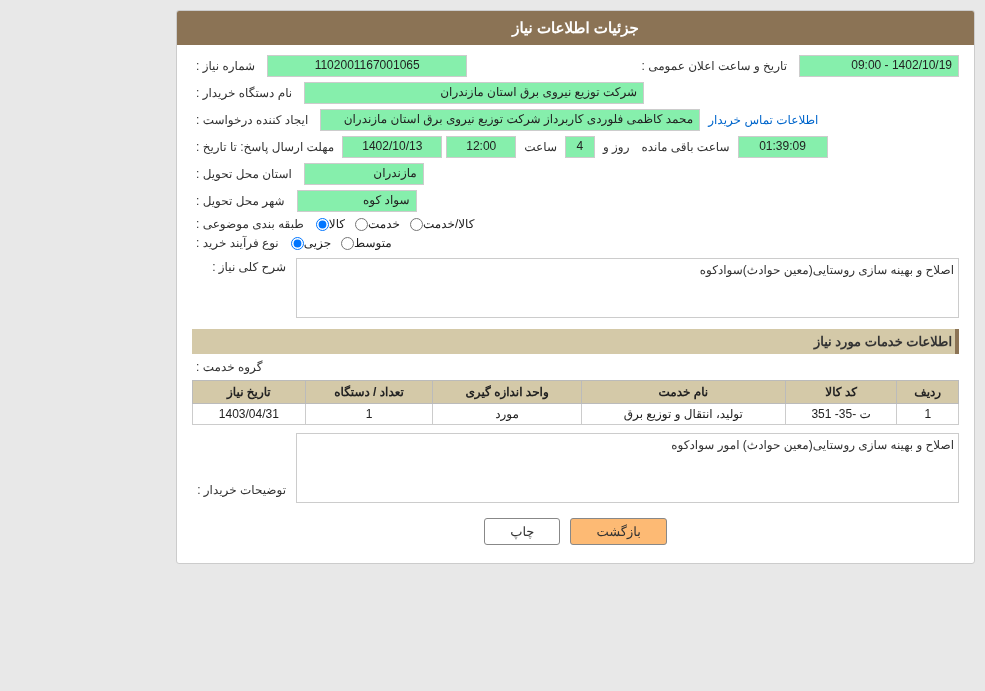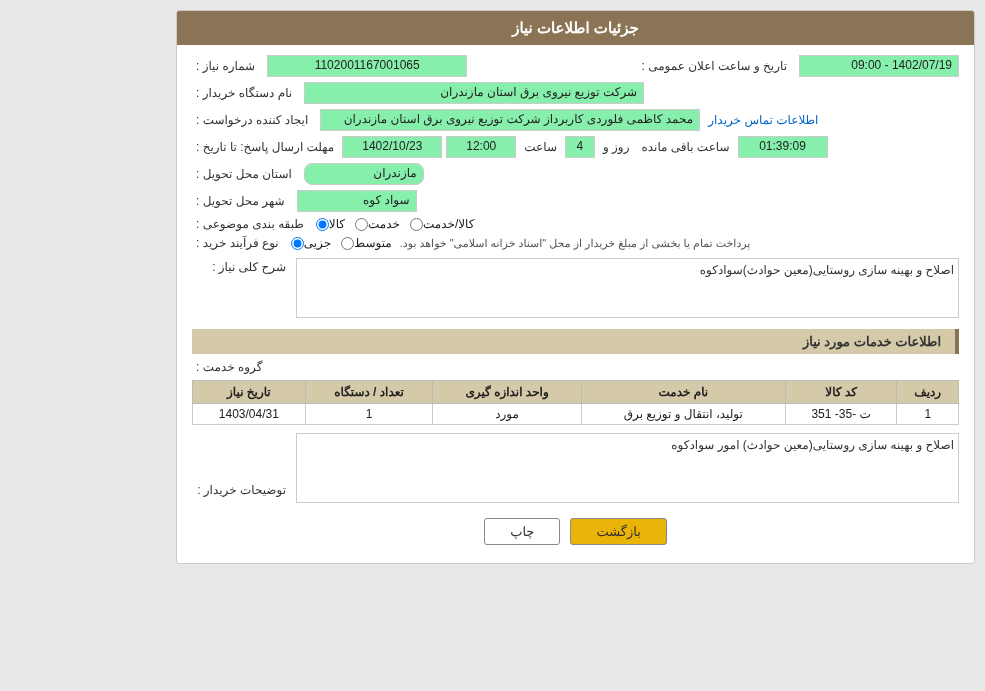--- a/index.html
+++ b/index.html
@@ -30,21 +30,21 @@
       font-weight: bold;
       border-radius: 2px 2px 0 0;
     }
     .card-body {
       padding: 10px 15px;
     }
     .section-header {
       background: #d4c9a8;
       color: #333;
       text-align: right;
-      padding: 5px 14px;
+      padding: 5px 3px;
       font-weight: bold;
       font-size: 13px;
       margin: 8px 0 6px 0;
       border-right: 4px solid #8B7355;
     }
     .info-row {
       display: flex;
       align-items: center;
       margin-bottom: 5px;
       flex-wrap: wrap;
@@ -139,21 +139,21 @@
       cursor: pointer;
       border-radius: 3px;
       font-family: Tahoma, Arial, sans-serif;
     }
     .btn-print {
       background: #fff;
       border: 1px solid #888;
       color: #333;
     }
     .btn-back {
-      background: #eab308;
+      background: #fdba74;
       border: 1px solid #888;
       color: #333;
       text-align: center;
     }
     .notice-text {
       font-size: 11px;
       color: #555;
       margin-right: 6px;
     }
     .row-full {
@@ -166,21 +166,21 @@
   </style>
 </head>
 <body>
 
 <div class="page-wrapper">
   <div class="main-card">
     <div class="card-header">جزئیات اطلاعات نیاز</div>
     <div class="card-body">
 
       <div class="info-row" style="justify-content: flex-end; gap:8px;">
-        <span class="value-box small" style="min-width:160px;">1402/07/19 - 09:00</span>
+        <span class="value-box small" style="min-width:160px;">1402/10/19 - 09:00</span>
         <span class="label">تاریخ و ساعت اعلان عمومی :</span>
         <span style="flex:1;"></span>
         <span class="value-box" style="min-width:200px;text-align:center;">1102001167001065</span>
         <span class="label">شماره نیاز :</span>
       </div>
 
       <div class="info-row" style="justify-content: flex-end; gap:8px;">
         <span class="value-box wide" style="min-width:340px;">شرکت توزیع نیروی برق استان مازندران</span>
         <span class="label">نام دستگاه خریدار :</span>
       </div>
@@ -191,26 +191,26 @@
         <span class="label">ایجاد کننده درخواست :</span>
       </div>
 
       <div class="deadline-row" style="justify-content: flex-end;">
         <span class="value-box small" style="min-width:90px;text-align:center;">01:39:09</span>
         <span class="label">ساعت باقی مانده</span>
         <span class="label">روز و</span>
         <span class="value-box" style="min-width:30px;text-align:center;">4</span>
         <span class="label">ساعت</span>
         <span class="value-box small" style="min-width:70px;text-align:center;">12:00</span>
-        <span class="value-box small" style="min-width:100px;text-align:center;">1402/10/23</span>
+        <span class="value-box small" style="min-width:100px;text-align:center;">1402/10/13</span>
         <span class="label">مهلت ارسال پاسخ: تا تاریخ :</span>
       </div>
 
       <div class="info-row" style="justify-content: flex-end; gap:8px;">
-        <span class="value-box small" style="min-width:120px;border-radius:8px;">مازندران</span>
+        <span class="value-box small" style="min-width:120px;">مازندران</span>
         <span class="label">استان محل تحویل :</span>
       </div>
 
       <div class="info-row" style="justify-content: flex-end; gap:8px;">
         <span class="value-box small" style="min-width:120px;">سواد کوه</span>
         <span class="label">شهر محل تحویل :</span>
       </div>
 
       <div class="info-row" style="justify-content: flex-end; gap:8px;">
         <div class="radio-group">
@@ -224,21 +224,20 @@
           </label>
           <label class="radio-item">
             <span>کالا</span>
             <input type="radio" name="category" checked="" style="">
           </label>
         </div>
         <span class="label">طبقه بندی موضوعی :</span>
       </div>
 
       <div class="info-row" style="justify-content: flex-end; gap:8px;">
-        <span class="notice-text">پرداخت تمام یا بخشی از مبلغ خریدار از محل "اسناد خزانه اسلامی" خواهد بود.</span>
         <div class="radio-group">
           <label class="radio-item">
             <span>متوسط</span>
             <input type="radio" name="process" style="">
           </label>
           <label class="radio-item">
             <span>جزیی</span>
             <input type="radio" name="process" checked="" style="">
           </label>
         </div>

